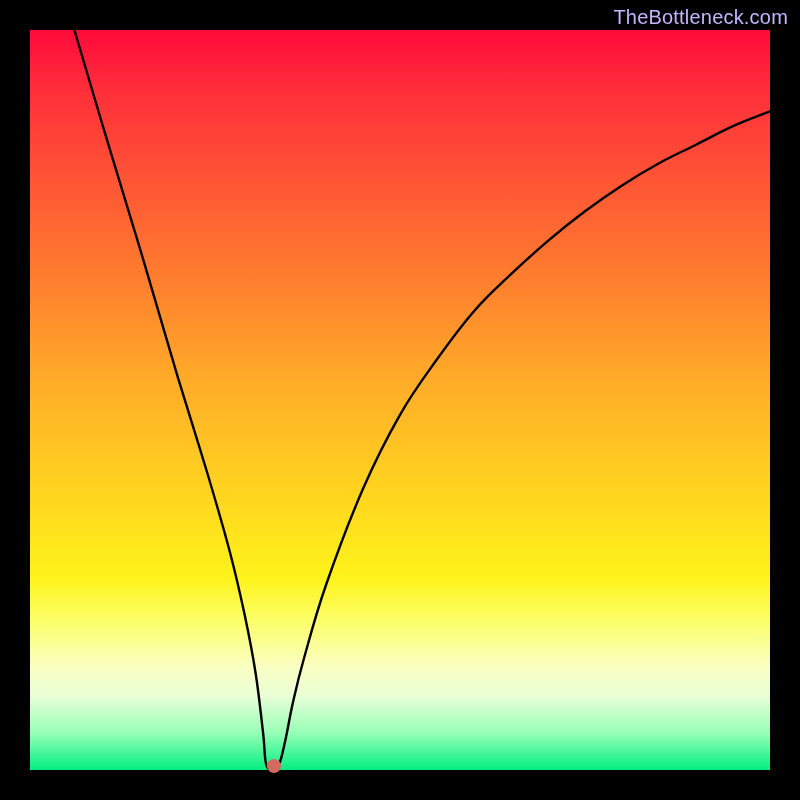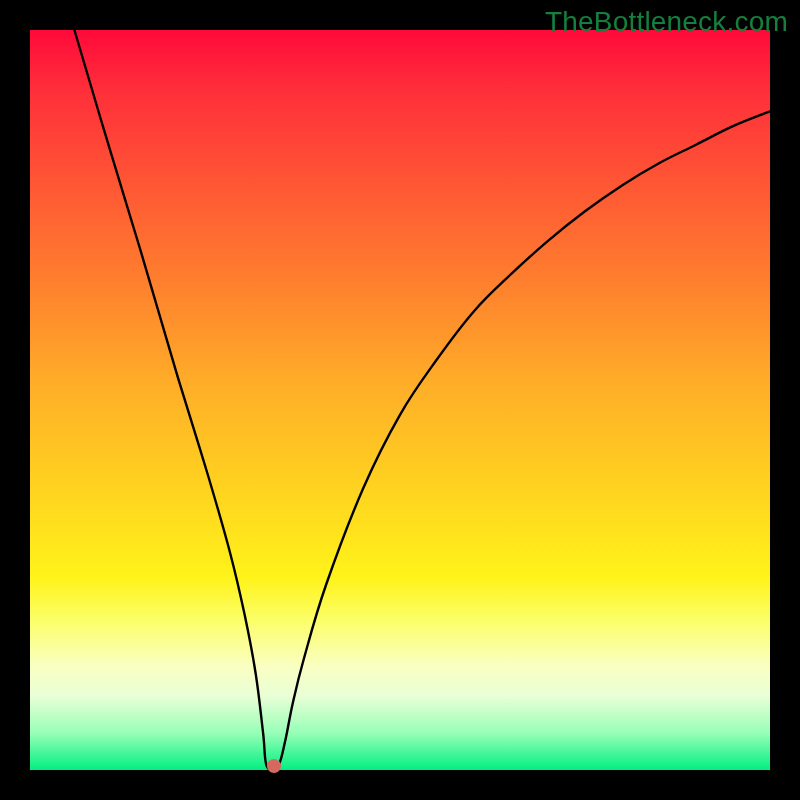--- a/index.html
+++ b/index.html
@@ -36,22 +36,22 @@
       #faffc2 86%,
       #e9ffd6 90%,
       #97ffb7 95%,
       #02ef81 100%
     );
   }
   .watermark {
     position: absolute;
     top: 6px;
     right: 12px;
-    color: #15803d;
-    font-size: 28px;
+    color: #c4b5fd;
+    font-size: 20px;
     font-weight: 400;
     letter-spacing: 0.2px;
     user-select: none;
   }
   svg.curve {
     position: absolute;
     left: 0;
     top: 0;
     width: 740px;
     height: 740px;

